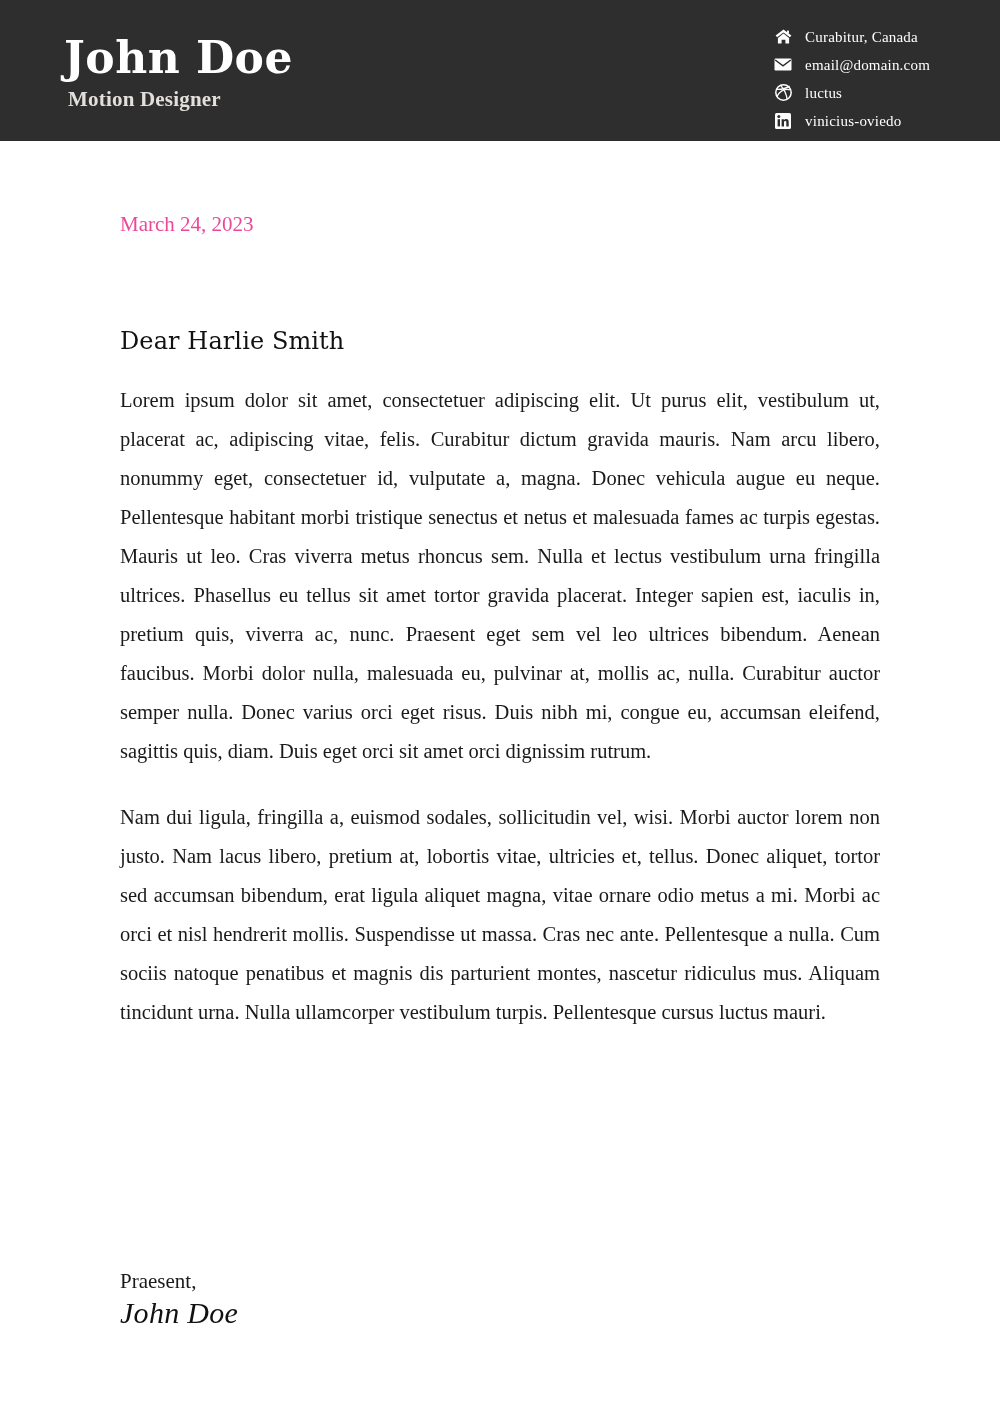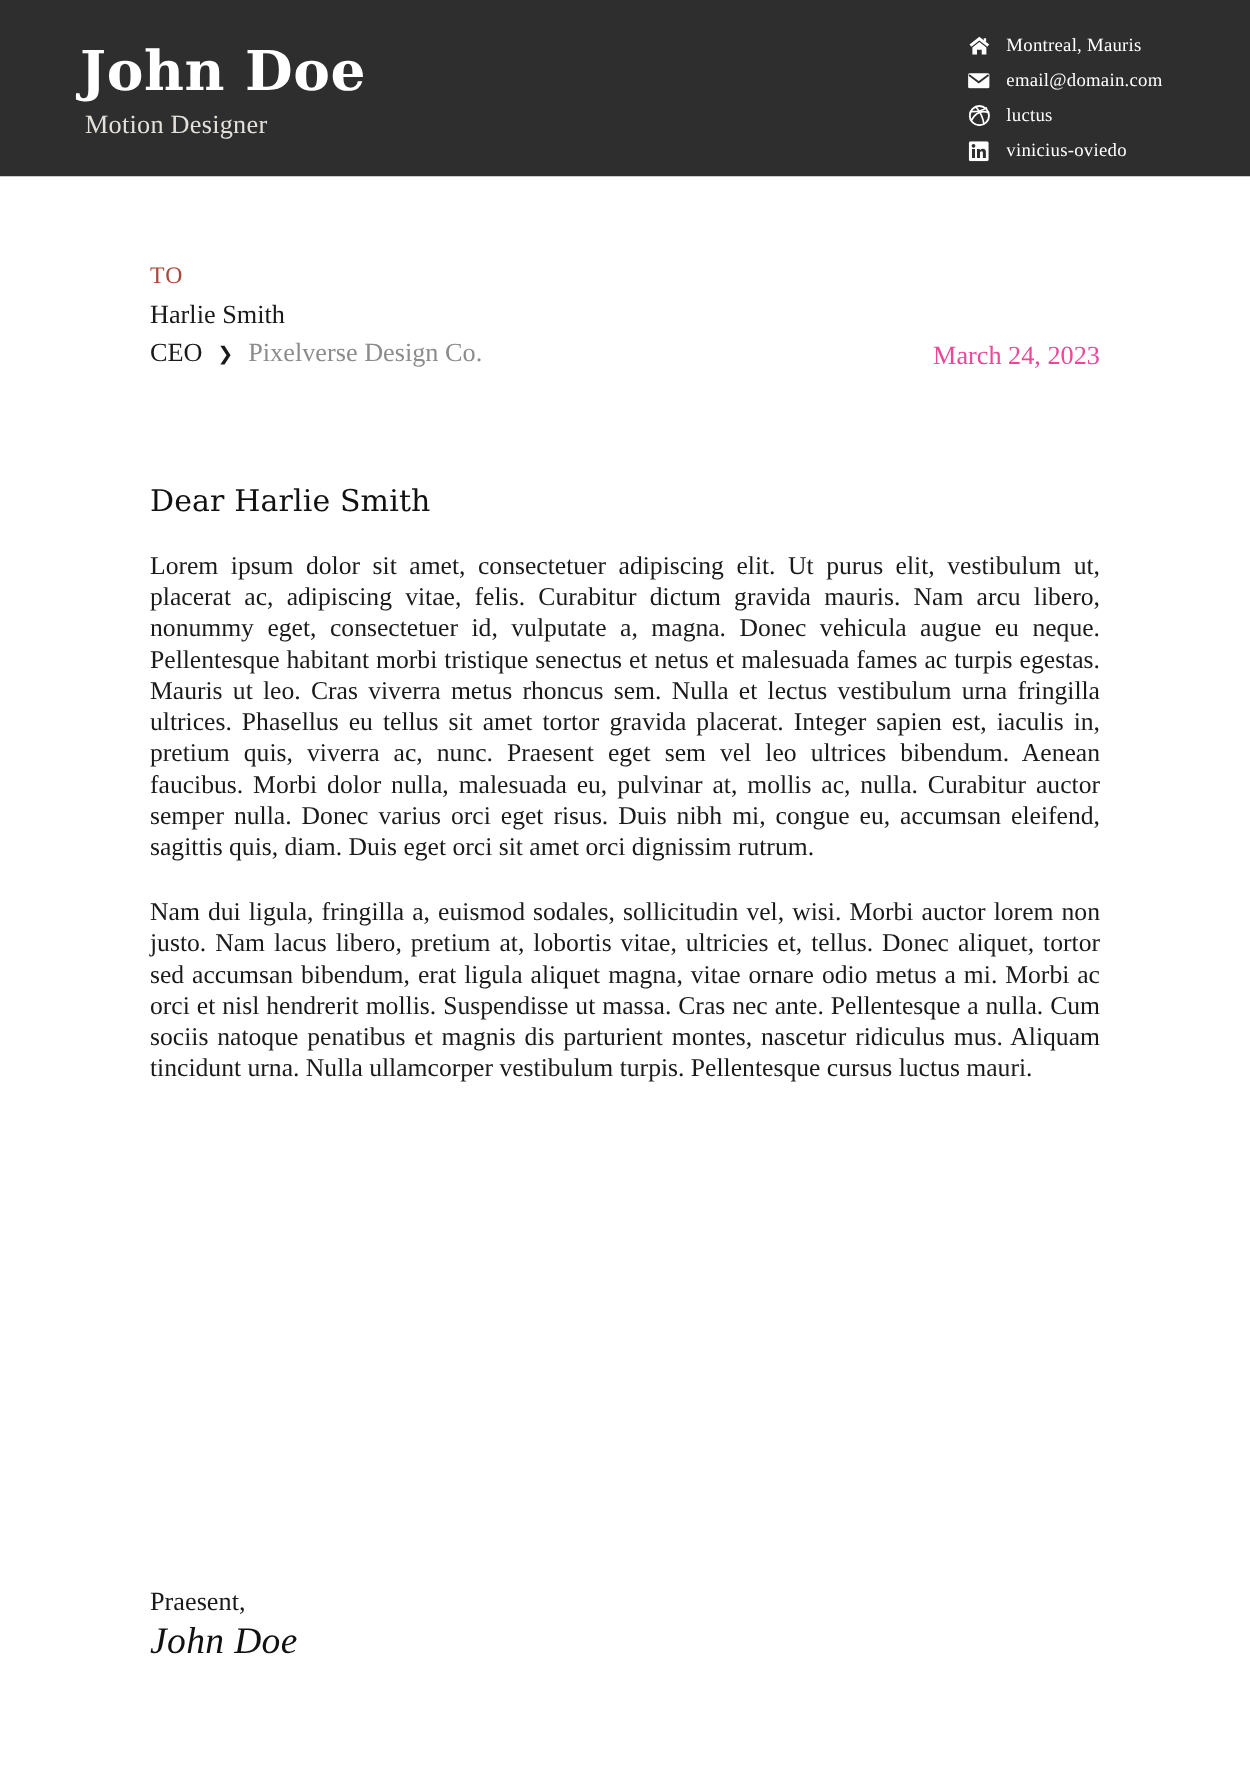--- a/index.html
+++ b/index.html
@@ -37,21 +37,21 @@
     font-weight: 700;
     font-size: 44px;
     line-height: 50px;
     color: #ffffff;
     letter-spacing: 0.5px;
     margin: 0;
     white-space: nowrap;
   }
   .identity-role {
     font-family: "Liberation Serif", "DejaVu Serif", serif;
-    font-weight: 400;
+    font-weight: 700;
     font-size: 21px;
     line-height: 26px;
     color: #e3e0dc;
     margin: 3px 0 0 4px;
     letter-spacing: 0.2px;
   }
 
   .contact-list {
     padding-top: 24px;
     padding-right: 70px;
@@ -150,21 +150,21 @@
     font-size: 24px;
     color: #111111;
     margin-top: 88px;
     letter-spacing: 0.1px;
   }
 
   .body-copy { margin-top: 26px; }
   .body-copy p {
     font-family: "Liberation Serif", "DejaVu Serif", serif;
     font-size: 20.5px;
-    line-height: 25px;
+    line-height: 39px;
     color: #1a1a1a;
     text-align: justify;
     margin: 0 0 27px 0;
     hyphens: none;
   }
   .body-copy p:last-child { margin-bottom: 0; }
 
   .closing {
     position: absolute;
     left: 120px;
@@ -199,21 +199,21 @@
   <div class="contact-list">
 
     <div class="contact-item">
       <span class="contact-icon">
         <svg width="17" height="15" viewBox="0 0 17 15" fill="#ffffff" xmlns="http://www.w3.org/2000/svg">
           <path d="M8.5 0.4 L0.6 6.6 L2.1 8.3 L8.5 3.4 L14.9 8.3 L16.4 6.6 Z"></path>
           <path d="M8.5 4.6 L2.9 9.0 L2.9 14.6 L6.6 14.6 L6.6 10.7 L10.4 10.7 L10.4 14.6 L14.1 14.6 L14.1 9.0 Z"></path>
           <rect x="12.0" y="1.6" width="1.9" height="2.7"></rect>
         </svg>
       </span>
-      <span class="contact-text">Montreal, Mauris</span>
+      <span class="contact-text">Curabitur, Canada</span>
     </div>
 
     <div class="contact-item">
       <span class="contact-icon">
         <svg width="18" height="13" viewBox="0 0 18 13" xmlns="http://www.w3.org/2000/svg">
           <rect x="0.5" y="0.5" width="17" height="12" rx="1.2" fill="#ffffff"></rect>
           <path d="M1.2 2.0 L9 7.8 L16.8 2.0" stroke="#2e2e2e" stroke-width="1.5" fill="none"></path>
         </svg>
       </span>
       <span class="contact-text">email@domain.com</span>
@@ -242,29 +242,20 @@
       </span>
       <span class="contact-text">vinicius-oviedo</span>
     </div>
 
   </div>
 </div>
 
 <div class="sheet">
 
   <div class="meta-row">
-    <div class="recipient">
-      <div class="to-label">TO</div>
-      <div class="recipient-name">Harlie Smith</div>
-      <div class="recipient-line2">
-        <span class="recipient-title">CEO</span>
-        <span class="sep-chevron">❯</span>
-        <span class="recipient-company">Pixelverse Design Co.</span>
-      </div>
-    </div>
     <div class="letter-date">March 24, 2023</div>
   </div>
 
   <div class="salutation">Dear Harlie Smith</div>
 
   <div class="body-copy">
     <p>Lorem ipsum dolor sit amet, consectetuer adipiscing elit. Ut purus elit, vestibulum ut, placerat ac, adipiscing vitae, felis. Curabitur dictum gravida mauris. Nam arcu libero, nonummy eget, consectetuer id, vulputate a, magna. Donec vehicula augue eu neque. Pellentesque habitant morbi tristique senectus et netus et malesuada fames ac turpis egestas. Mauris ut leo. Cras viverra metus rhoncus sem. Nulla et lectus vestibulum urna fringilla ultrices. Phasellus eu tellus sit amet tortor gravida placerat. Integer sapien est, iaculis in, pretium quis, viverra ac, nunc. Praesent eget sem vel leo ultrices bibendum. Aenean faucibus. Morbi dolor nulla, malesuada eu, pulvinar at, mollis ac, nulla. Curabitur auctor semper nulla. Donec varius orci eget risus. Duis nibh mi, congue eu, accumsan eleifend, sagittis quis, diam. Duis eget orci sit amet orci dignissim rutrum.</p>
     <p>Nam dui ligula, fringilla a, euismod sodales, sollicitudin vel, wisi. Morbi auctor lorem non justo. Nam lacus libero, pretium at, lobortis vitae, ultricies et, tellus. Donec aliquet, tortor sed accumsan bibendum, erat ligula aliquet magna, vitae ornare odio metus a mi. Morbi ac orci et nisl hendrerit mollis. Suspendisse ut massa. Cras nec ante. Pellentesque a nulla. Cum sociis natoque penatibus et magnis dis parturient montes, nascetur ridiculus mus. Aliquam tincidunt urna. Nulla ullamcorper vestibulum turpis. Pellentesque cursus luctus mauri.</p>
   </div>
 

